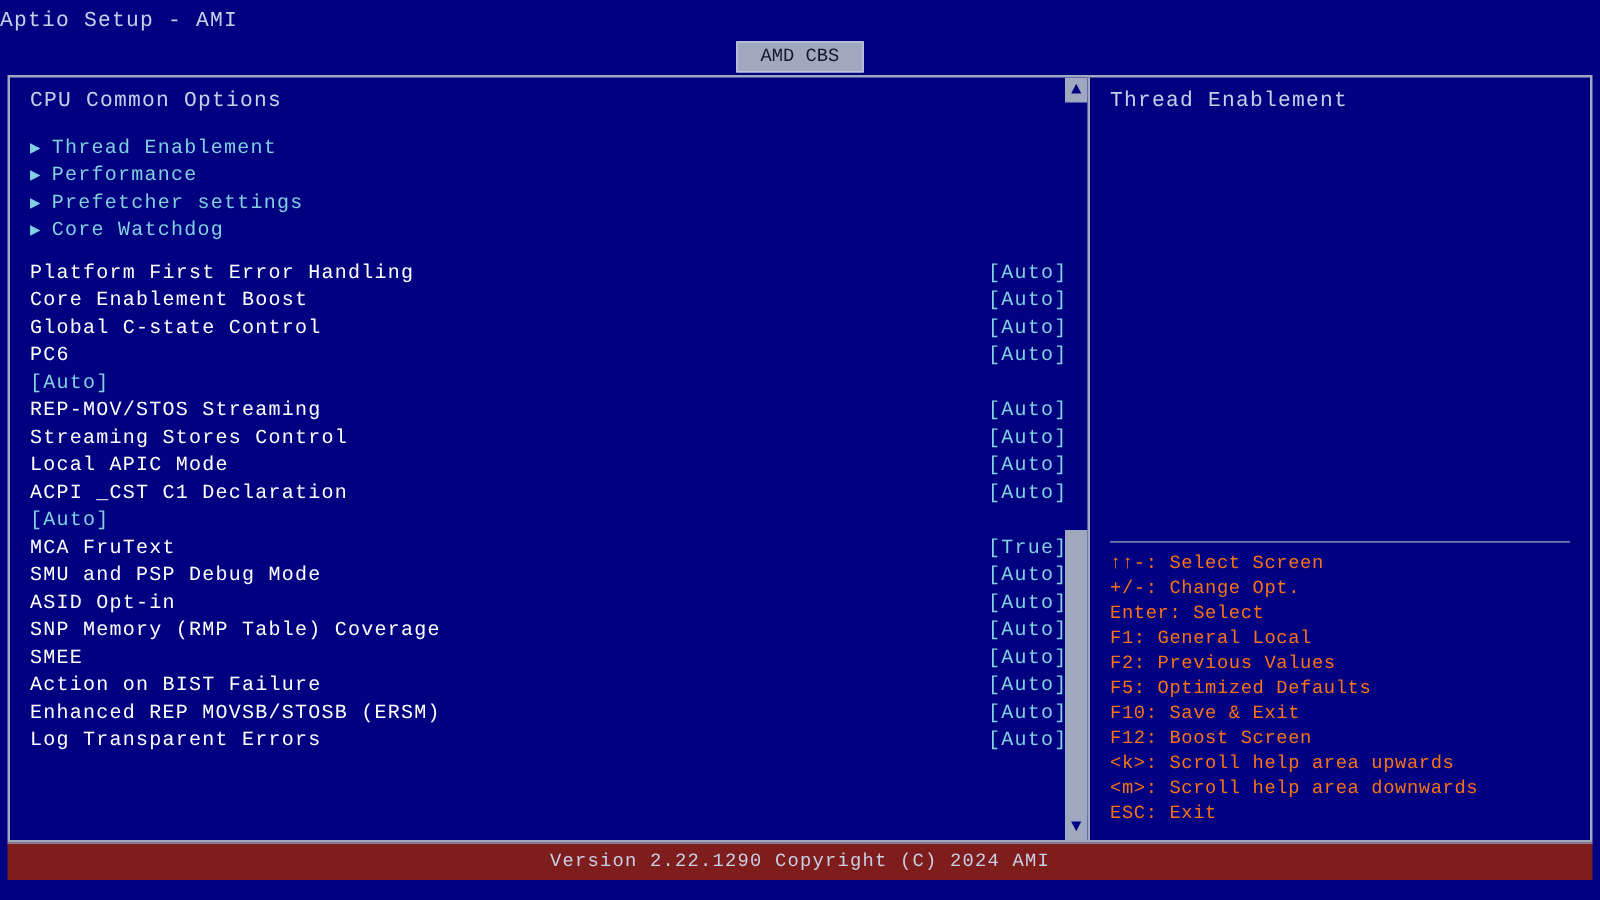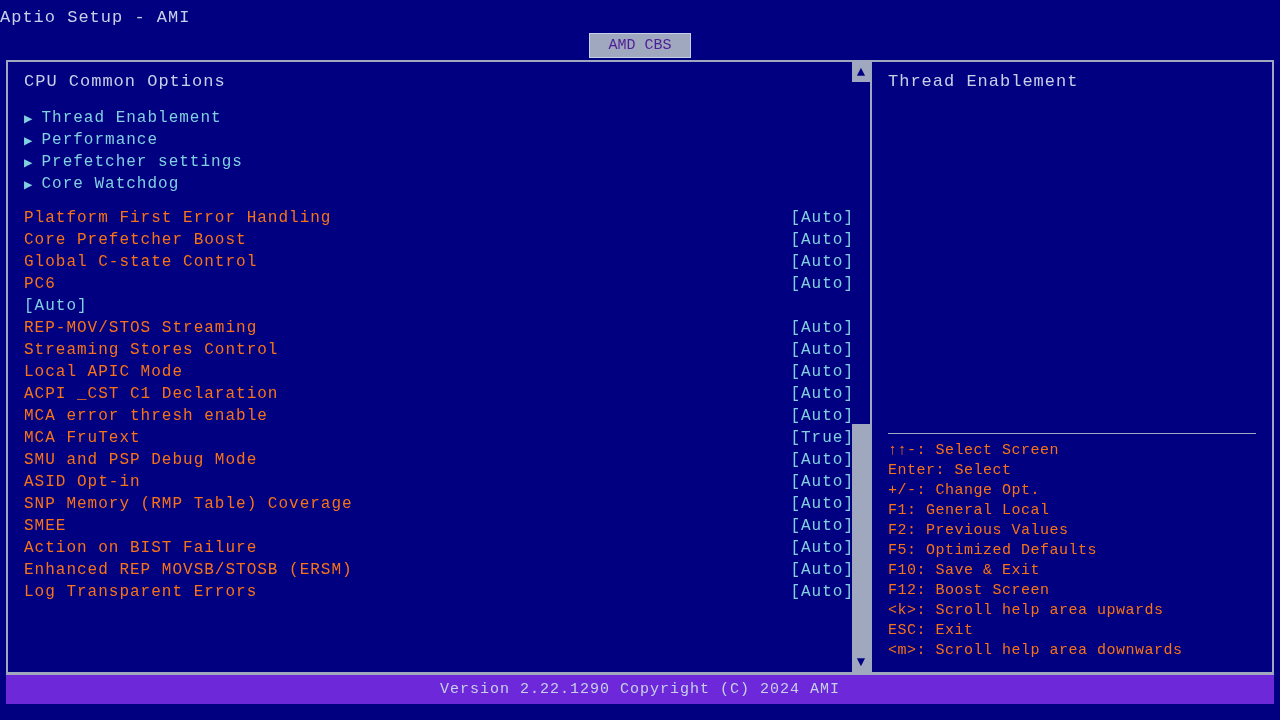--- a/index.html
+++ b/index.html
@@ -25,21 +25,21 @@
     
     #tab-bar {
       background: #000080;
       display: flex;
       justify-content: center;
       padding: 2px 0 0 0;
       margin-bottom: 0;
     }
     .tab {
       background: #a0a8c0;
-      color: #4c1d95;
+      color: #0f172a;
       padding: 3px 18px;
       font-size: 15px;
       font-family: 'Courier New', Courier, monospace;
       border: 1px solid #c8d0e8;
       cursor: pointer;
     }
 
     
     #main {
       display: flex;
@@ -88,21 +88,21 @@
     .setting-row {
       display: flex;
       justify-content: space-between;
       color: #80d0e0;
       font-size: 16px;
       margin-bottom: 4px;
       font-family: 'Courier New', Courier, monospace;
       letter-spacing: 1px;
     }
     .setting-row .setting-name {
-      color: #f97316;
+      color: #ffffff;
     }
     .setting-row .setting-value {
       color: #80d0e0;
     }
 
     
     #scrollbar {
       width: 18px;
       background: #a0a8c0;
       position: absolute;
@@ -167,21 +167,21 @@
     .shortcut-row {
       color: #f97316;
       font-size: 15px;
       margin-bottom: 3px;
       font-family: 'Courier New', Courier, monospace;
       letter-spacing: 0.5px;
     }
 
     
     #bottom-bar {
-      background: #6d28d9;
+      background: #7f1d1d;
       text-align: center;
       padding: 6px 0;
       color: #c8d0e8;
       font-size: 15px;
       letter-spacing: 1px;
       border-top: 1px solid #a0a8c0;
       margin: 0 6px;
     }
   </style>
 </head>
@@ -220,21 +220,21 @@
       </div>
 
     <div class="menu-divider"></div>
 
     <div id="settings-list">
         <div class="setting-row">
           <span class="setting-name">Platform First Error Handling</span>
           <span class="setting-value">[Auto]</span>
         </div>
         <div class="setting-row">
-          <span class="setting-name">Core Prefetcher Boost</span>
+          <span class="setting-name">Core Enablement Boost</span>
           <span class="setting-value">[Auto]</span>
         </div>
         <div class="setting-row">
           <span class="setting-name">Global C-state Control</span>
           <span class="setting-value">[Auto]</span>
         </div>
         <div class="setting-row">
           <span class="setting-name">PC6</span>
           <span class="setting-value">[Auto]</span>
         </div>
@@ -251,21 +251,20 @@
         </div>
         <div class="setting-row">
           <span class="setting-name">Local APIC Mode</span>
           <span class="setting-value">[Auto]</span>
         </div>
         <div class="setting-row">
           <span class="setting-name">ACPI _CST C1 Declaration</span>
           <span class="setting-value">[Auto]</span>
         </div>
         <div class="setting-row">
-          <span class="setting-name">MCA error thresh enable</span>
           <span class="setting-value">[Auto]</span>
         </div>
         <div class="setting-row">
           <span class="setting-name">MCA FruText</span>
           <span class="setting-value">[True]</span>
         </div>
         <div class="setting-row">
           <span class="setting-name">SMU and PSP Debug Mode</span>
           <span class="setting-value">[Auto]</span>
         </div>
@@ -303,30 +302,30 @@
       <div id="scrollbar-down">▼</div>
     </div>
   </div>
 
   <div id="right-panel">
     <div id="help-title">Thread Enablement</div>
     <div id="help-content"></div>
     <hr id="help-divider">
     <div id="shortcuts-list">
         <div class="shortcut-row">↑↑-:  Select Screen</div>
+        <div class="shortcut-row">+/-:  Change Opt.</div>
         <div class="shortcut-row">Enter: Select</div>
-        <div class="shortcut-row">+/-:  Change Opt.</div>
         <div class="shortcut-row">F1:   General Local</div>
         <div class="shortcut-row">F2:   Previous Values</div>
         <div class="shortcut-row">F5:   Optimized Defaults</div>
         <div class="shortcut-row">F10:  Save &amp; Exit</div>
         <div class="shortcut-row">F12:  Boost Screen</div>
         <div class="shortcut-row">&lt;k&gt;:  Scroll help area upwards</div>
+        <div class="shortcut-row">&lt;m&gt;:  Scroll help area downwards</div>
         <div class="shortcut-row">ESC:  Exit</div>
-        <div class="shortcut-row">&lt;m&gt;:  Scroll help area downwards</div>
       </div>
   </div>
 
 </div>
 
 <div id="bottom-bar">
   <span>Version 2.22.1290 Copyright (C) 2024 AMI</span>
 </div>
 
 </body></html>

